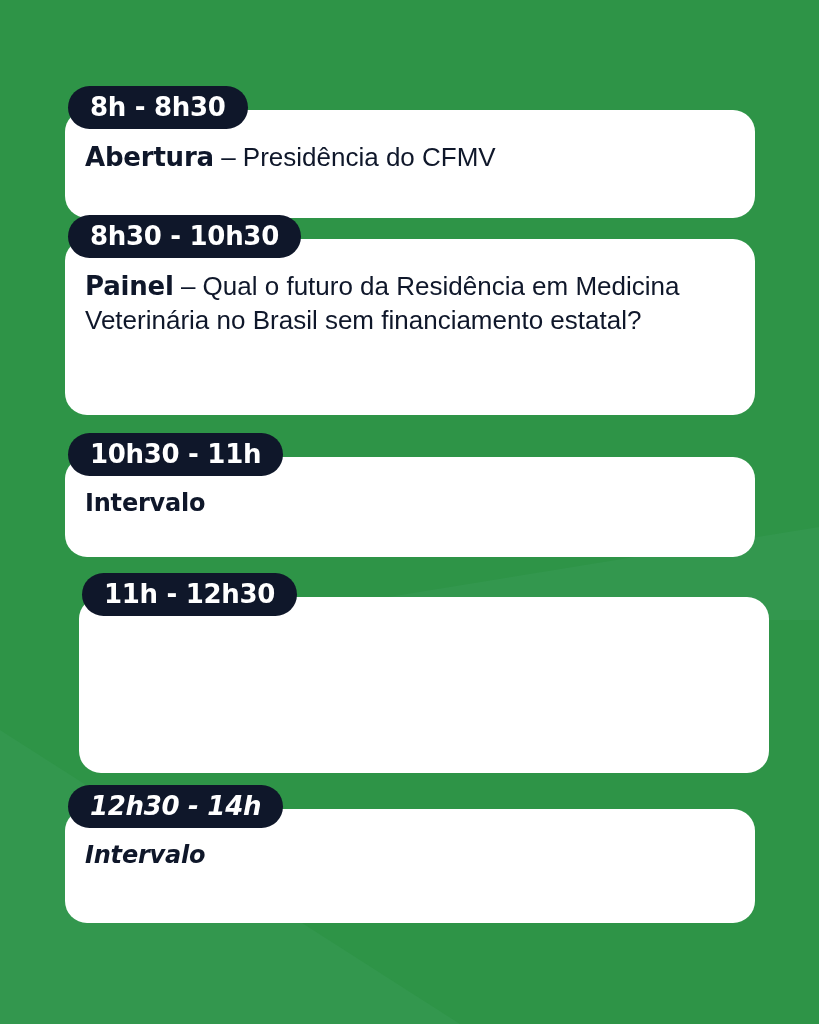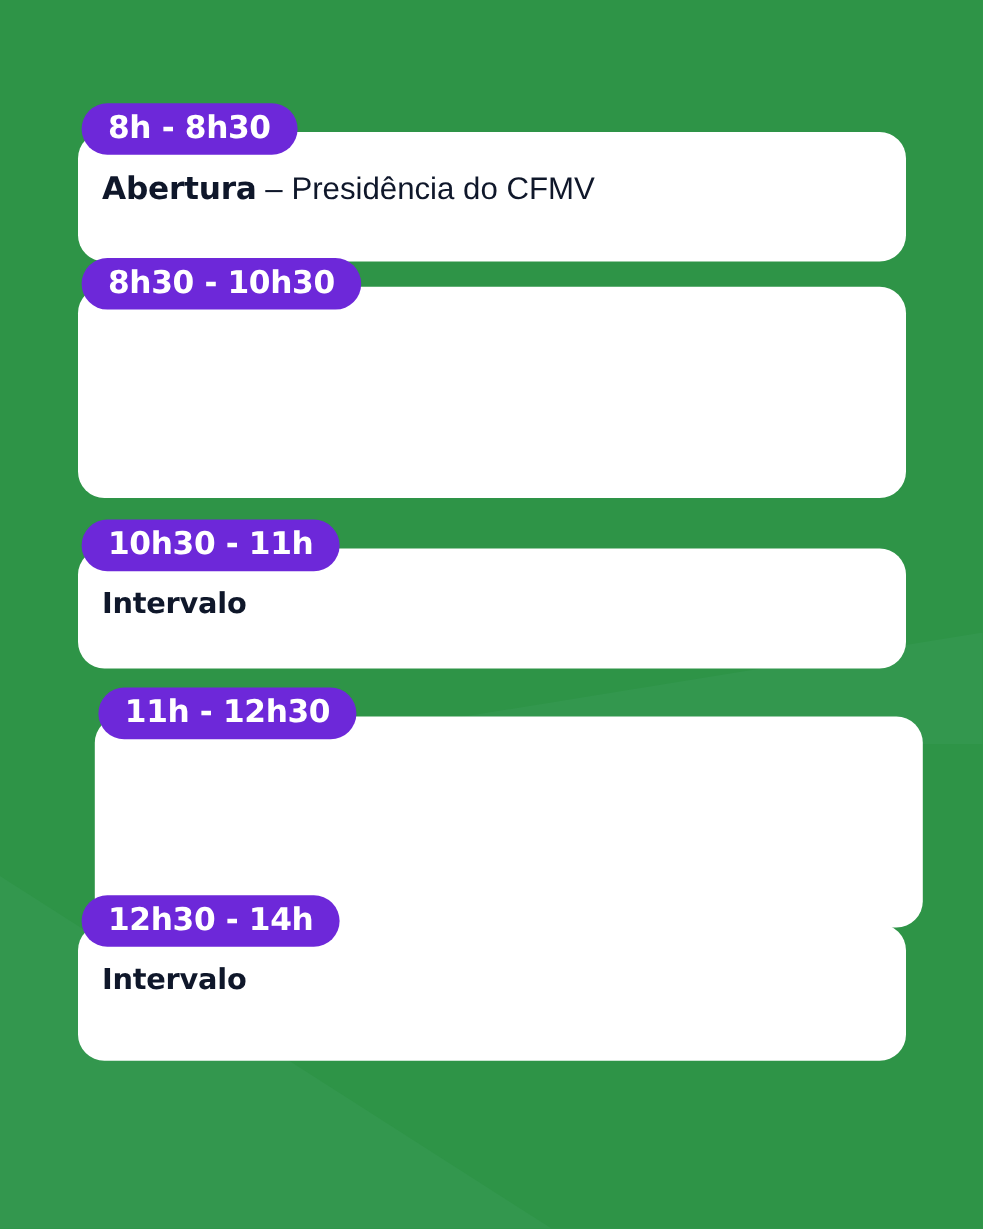--- a/index.html
+++ b/index.html
@@ -60,21 +60,21 @@
     right: 0;
     top: 24px;
     background: #FFFFFF;
     border-radius: 22px;
   }
 
   .badge {
     position: relative;
     z-index: 2;
     display: inline-block;
-    background: #6d28d9;
+    background: #0f172a;
     color: #FFFFFF;
     border-radius: 26px;
     padding: 8px 22px 9px 22px;
     font-family: "DejaVu Sans", sans-serif;
     font-weight: bold;
     font-size: 26px;
     letter-spacing: -0.3px;
     line-height: 1;
     margin-left: 3px;
   }
@@ -111,21 +111,23 @@
 
 <div id="bg-layer">
   <div class="wedge-top"></div>
   <div class="wedge-bottom"></div>
 </div>
 
 <div id="schedule">
     <div class="sched-item" style="top: 86px;"><div class="card" style="height: 108px;"></div><div class="badge">8h - 8h30</div><div class="card-body">
         <p class="desc"><span class="lead">Abertura</span><span> – Presidência do CFMV</span></p>
       </div></div>
-    <div class="sched-item" style="top: 215px;"><div class="card" style="height: 176px;"></div><div class="badge">8h30 - 10h30</div></div>
+    <div class="sched-item" style="top: 215px;"><div class="card" style="height: 176px;"></div><div class="badge">8h30 - 10h30</div><div class="card-body">
+        <p class="desc"><span class="lead">Painel</span><span> –  Qual o futuro da Residência em Medicina Veterinária no Brasil sem financiamento estatal?</span></p>
+      </div></div>
     <div class="sched-item" style="top: 433px;"><div class="card" style="height: 100px;"></div><div class="badge">10h30 - 11h</div><div class="card-body">
         <p class="desc all-bold"><span class="">Intervalo</span></p>
       </div></div>
     <div class="sched-item" style="top: 573px; margin-left: 14px;"><div class="card" style="height: 176px;"></div><div class="badge">11h - 12h30</div></div>
-    <div class="sched-item" style="top: 746px;"><div class="card" style="height: 114px;"></div><div class="badge">12h30 - 14h</div><div class="card-body">
+    <div class="sched-item" style="top: 785px; font-style: italic;"><div class="card" style="height: 114px;"></div><div class="badge">12h30 - 14h</div><div class="card-body">
         <p class="desc all-bold"><span class="">Intervalo</span></p>
       </div></div>
   </div>
 
 </body></html>

